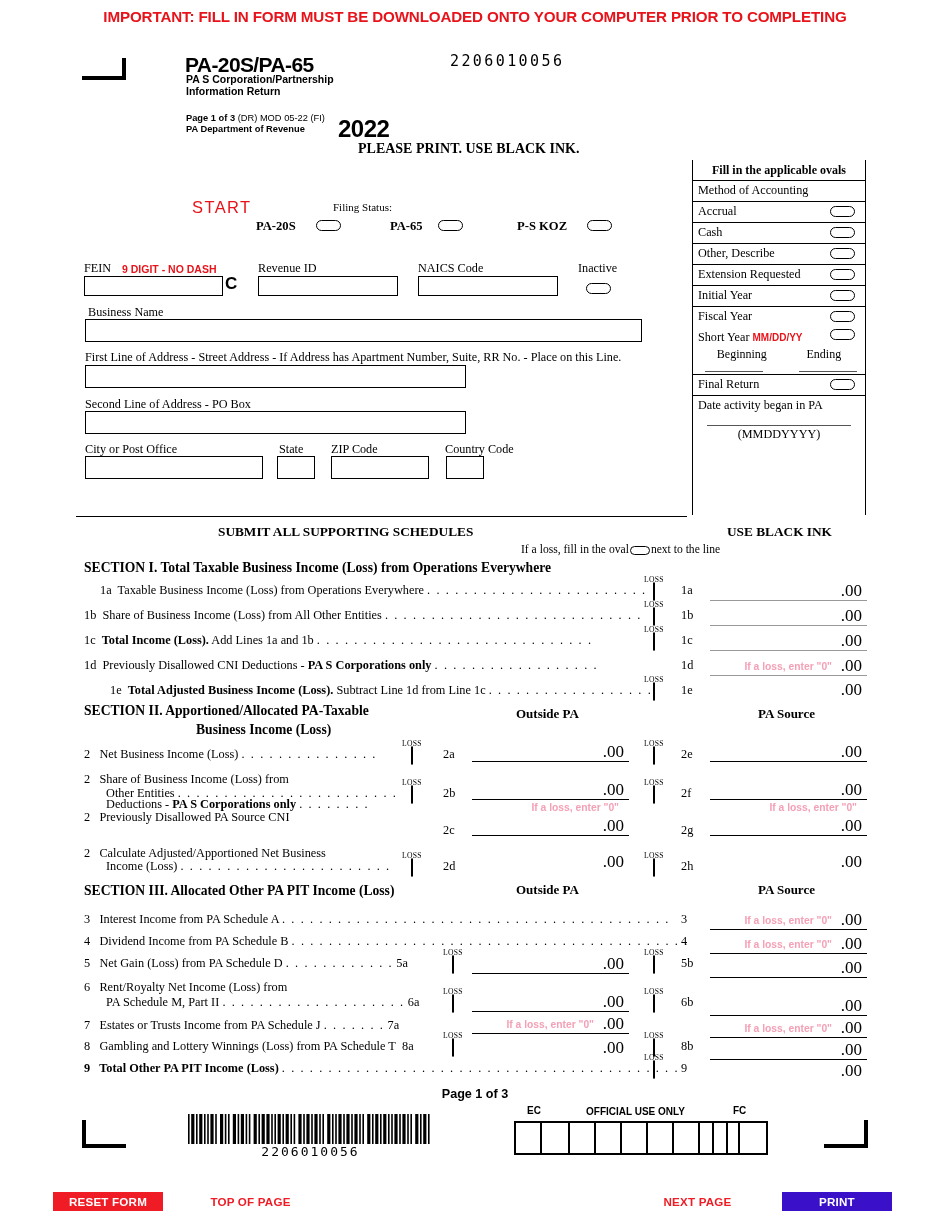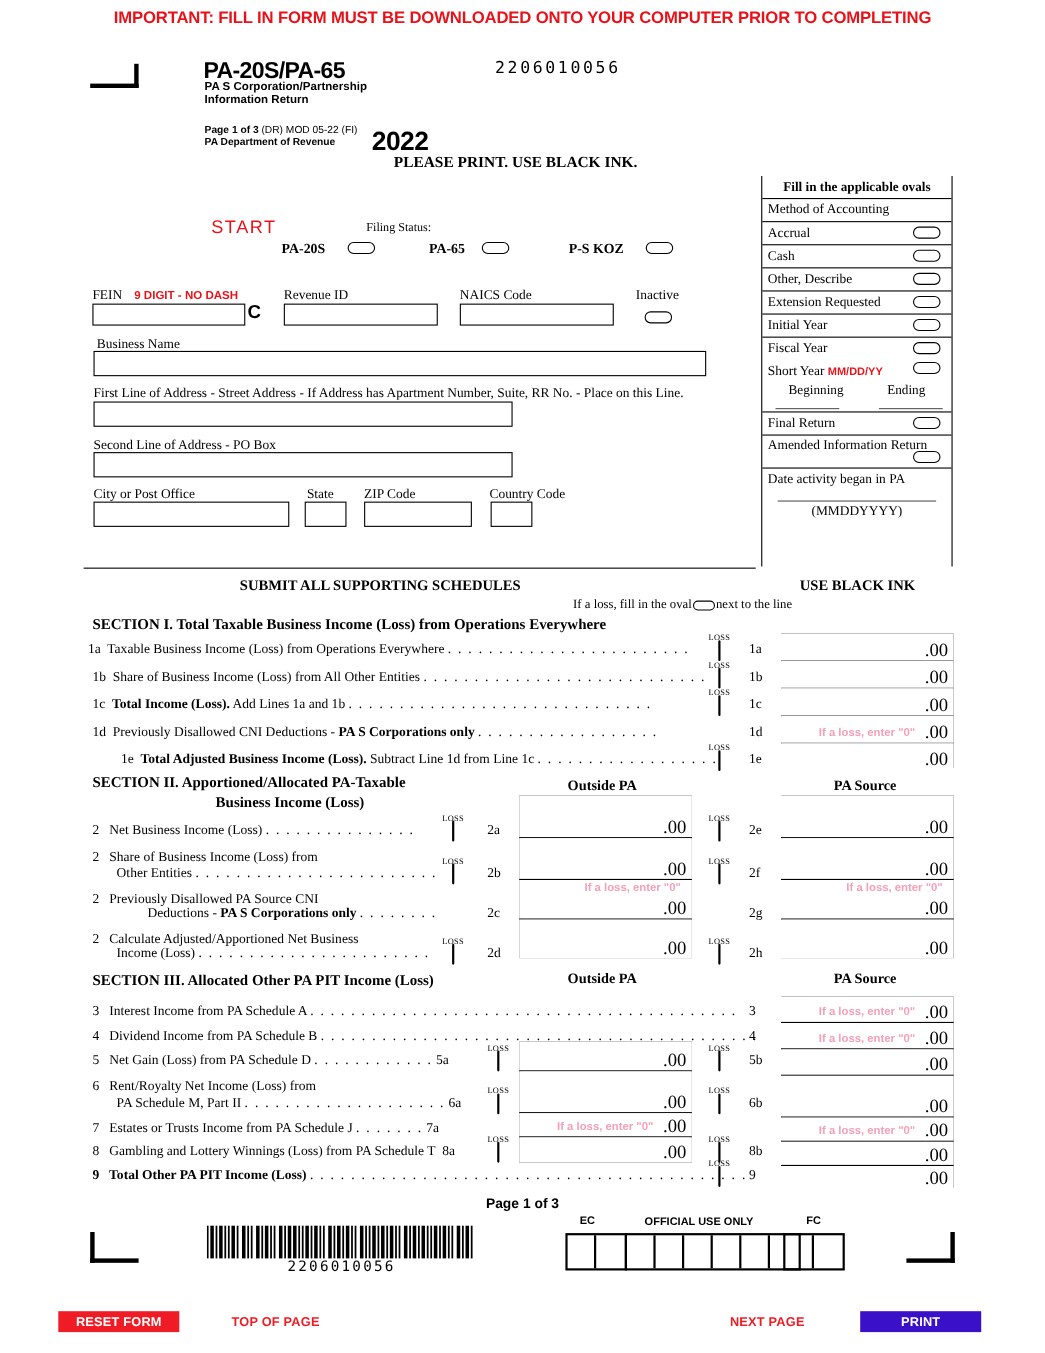--- a/index.html
+++ b/index.html
@@ -200,24 +200,20 @@
   <div class="orow" style="min-height:13px;padding:0;">
     <div class="blanklines">
       <span></span>
       <span></span>
     </div>
   </div>
   <div class="orow">
     <span>Final Return</span>
     <span class="ovalmark" style="top:4px;"></span>
   </div>
-  <div class="orow two-line">
-    <span>Amended Information Return</span>
-    <span class="ovalmark" style="top:14px;"></span>
-  </div>
   <div class="orow noline">
     <span>Date activity began in PA</span>
   </div>
   <div id="mmddyyyy-line"></div>
   <div class="centered" style="font-size:12.2px;">(MMDDYYYY)</div>
 </div>
 
 <div class="abs" id="start-label">START</div>
 <div class="abs" id="filing-status-label">Filing Status:</div>
 
@@ -265,21 +261,21 @@
 <div class="abs" id="submit-schedules">SUBMIT ALL SUPPORTING SCHEDULES</div>
 <div class="abs" id="use-black-ink">USE BLACK INK</div>
 <div class="abs" id="loss-instruction">
   <span>If a loss, fill in the oval</span><span class="mini-oval"></span><span>next to the line</span>
 </div>
 
 <div class="sechead" style="top:560px;left:84px;">SECTION I.    Total Taxable Business Income (Loss) from Operations Everywhere</div>
 
 <div class="outerbox" style="top:576px;left:710px;width:157px;height:122px;"></div>
 
-<div class="lineitem" style="top:583px;left:80px;text-align:center;">
+<div class="lineitem" style="top:583px;left:100px;text-align:center;">
   <span>1a</span>&nbsp;
   <span>Taxable Business Income (Loss) from Operations Everywhere</span>
   <span class="dots">. . . . . . . . . . . . . . . . . . . . . . . .</span>
 </div>
 <div class="lossgrp" style="top:576px;left:641px;">
   <span class="lbl">LOSS</span>
   <span class="ov"></span>
 </div>
 <div class="lineno" style="top:583px;left:681px;">1a</div>
 <div class="amtbox" style="top:576px;left:710px;width:157px;height:25px;border:none;border-bottom:1px solid #999;">
@@ -391,21 +387,21 @@
 </div>
 <div class="lineno" style="top:786px;left:681px;">2f</div>
 <div class="amtbox" style="top:762px;left:710px;width:157px;height:38px;border:none;border-bottom:1px solid #000;">
   <span class="cents">.00</span>
 </div>
 
 <div class="lineitem" style="top:810px;left:84px;">
   <span>2</span>&nbsp;&nbsp;
   <span>Previously Disallowed PA Source CNI</span>
 </div>
-<div class="lineitem" style="top:823px;left:106px;margin-left:28px;">
+<div class="lineitem" style="top:797px;left:106px;">
   <span>Deductions - <b>PA S Corporations only</b></span>
   <span class="dots">. . . . . . . .</span>
 </div>
 <div class="lineno" style="top:823px;left:443px;">2c</div>
 <div class="amtbox" style="top:800px;left:472px;width:157px;height:36px;border:none;border-bottom:1px solid #000;">
   <span class="hint" style="bottom:22px;right:10px;">If a loss, enter "0"</span>
   <span class="cents">.00</span>
 </div>
 <div class="lineno" style="top:823px;left:681px;">2g</div>
 <div class="amtbox" style="top:800px;left:710px;width:157px;height:36px;border:none;border-bottom:1px solid #000;">

